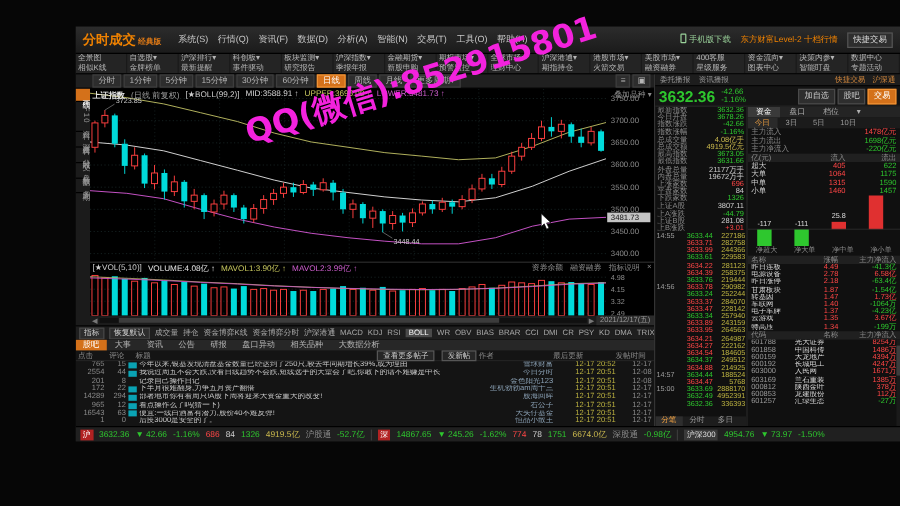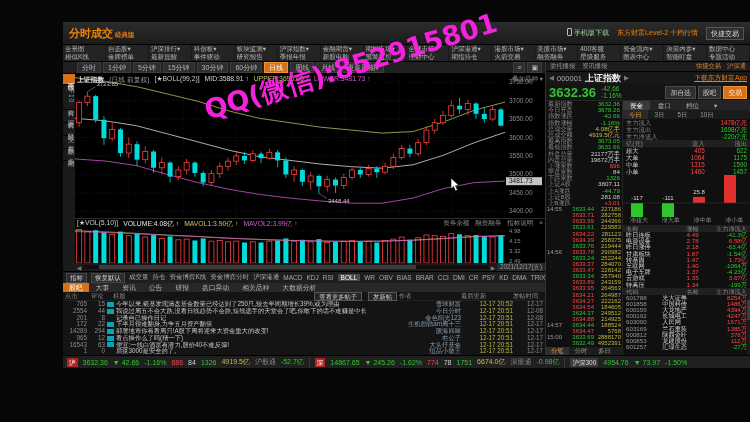--- a/index.html
+++ b/index.html
@@ -152,20 +152,31 @@
   #cursor{position:absolute;left:450px;top:178px;z-index:60}
 </style>
 </head>
 <body>
 
 <div id="stage">
   <div id="app">
 
     <div id="titlebar">
       <div class="logo"><span>分时成交</span><span class="logo-sub">经典版</span></div>
+      <div id="menus">
+          <span>系统(S)</span>
+          <span>行情(Q)</span>
+          <span>资讯(F)</span>
+          <span>数据(D)</span>
+          <span>分析(A)</span>
+          <span>智能(N)</span>
+          <span>交易(T)</span>
+          <span>工具(O)</span>
+          <span>帮助(H)</span>
+        </div>
       <div class="tb-right">
         <span class="phone"><span class="ph-icon"></span><span>手机版下载</span></span>
         <span class="lvl2">东方财富Level-2 十档行情</span>
         <span class="qt">快捷交易</span>
       </div>
     </div>
 
     <div id="toolbar">
         <div class="chip">
           <span>全景图</span>
@@ -618,27 +629,20 @@
 
       <div id="right-panel">
         <div id="bcast">
             <span>委托播报</span>
             <span>资讯播报</span>
             <span class="bc-right">
               <span>快捷交易</span>
               <span>沪深通</span>
             </span>
           </div>
-        <div id="namerow">
-          <span class="nav-ar">◀</span>
-          <span class="code">000001</span>
-          <span class="iname">上证指数</span>
-          <span class="nav-ar">▶</span>
-          <span class="app-link">下载东方财富App</span>
-        </div>
         <div id="pricerow">
           <span class="last g">3632.36</span>
           <span class="chgcol">
             <span class="g">-42.66</span>
             <span class="g">-1.16%</span>
           </span>
           <span class="pbtns">
               <span class="pbtn">加自选</span>
               <span class="pbtn">股吧</span>
               <span class="pbtn accent">交易</span>

